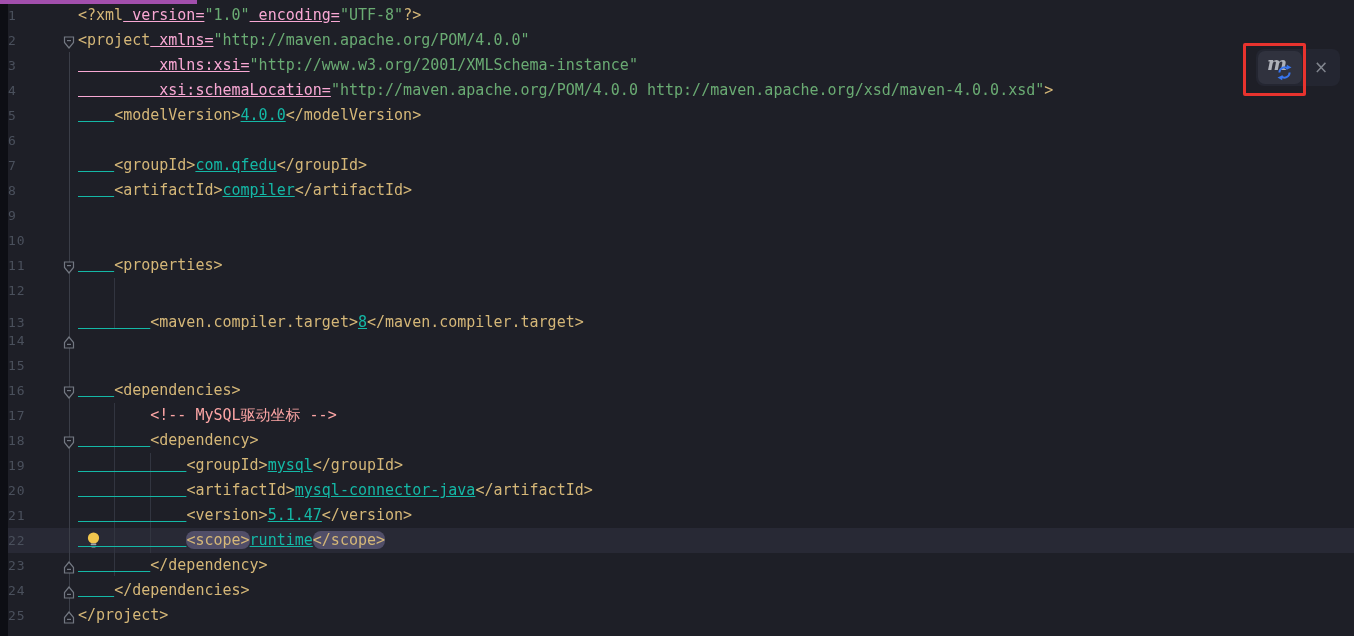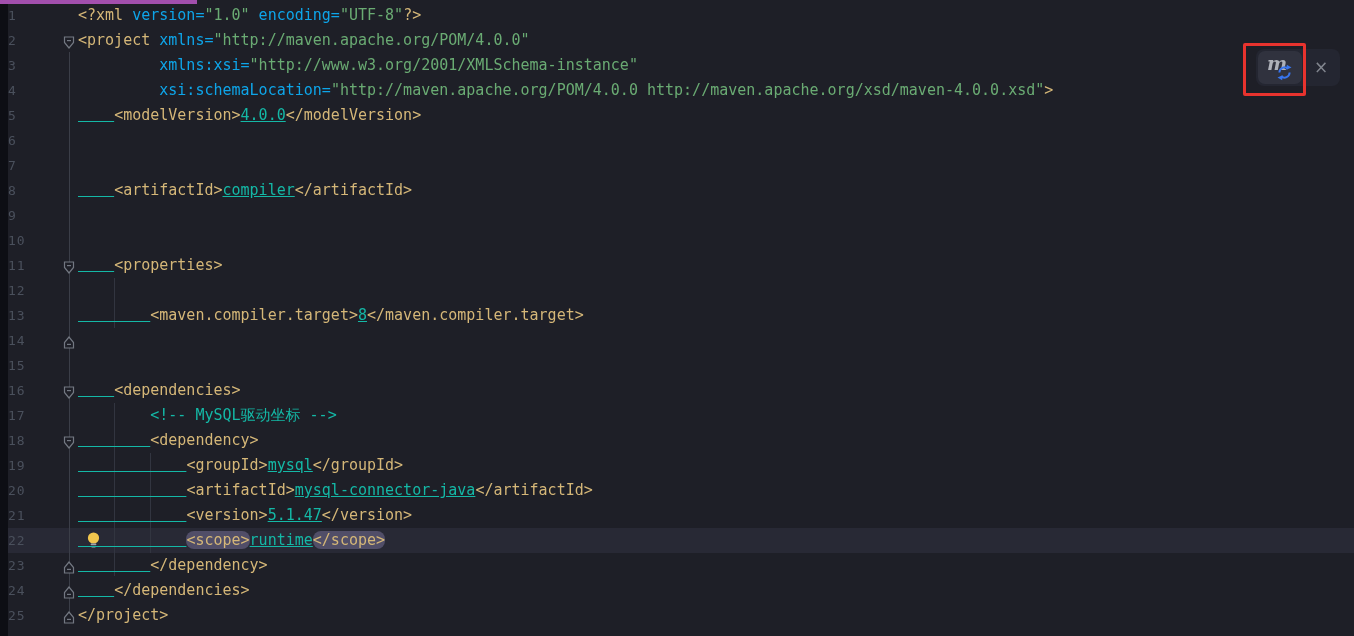--- a/index.html
+++ b/index.html
@@ -12,24 +12,24 @@
   .indent-guide{position:absolute;width:1px;background:#323540;}
   #ig-a{left:114px;top:278px;height:50px;}
   #ig-b{left:114px;top:403px;height:173px;}
   #ig-c{left:150px;top:453px;height:100px;}
   .row{position:absolute;left:0;width:1354px;height:25px;}
   .lnum{position:absolute;left:8px;top:0;height:25px;line-height:25px;
         font-size:13px;color:#4a505c;letter-spacing:1px;}
   .code{position:absolute;left:78px;top:0;height:25px;line-height:25px;font-size:15px;
         white-space:pre;color:#bcbec4;}
   .tk-tag{color:#d5b778;}
-  .tk-attr{color:#0ea5e9;}
+  .tk-attr{color:#f9a8d4;text-decoration:underline;}
   .tk-str{color:#6aab73;}
   .tk-text{color:#14b8a6;text-decoration:underline;}
-  .tk-comment{color:#14b8a6;}
+  .tk-comment{color:#fca5a5;}
   .hl{background:#514e68;border-radius:8px;}
   .fold-marker{position:absolute;left:63px;top:6px;width:12px;height:13px;}
   .bulb{position:absolute;left:86px;top:3px;width:15px;height:19px;}
   
   .maven-widget{position:absolute;left:1256px;top:49px;width:84px;height:37px;
                 background:#242631;border-radius:8px;z-index:4;}
   .maven-reload-btn{position:absolute;left:2px;top:2px;width:44px;height:33px;
                     background:#30323e;border-radius:7px;cursor:pointer;}
   .maven-m{position:absolute;left:9px;top:1px;font-family:"DejaVu Serif", serif;
            font-style:italic;font-weight:bold;font-size:19px;color:#aeb1b9;}
@@ -77,20 +77,21 @@
       <div class="row" style="top: 103px;">
         <span class="lnum">5</span>
         <span class="code"><span class="tk-text">    </span><span class="tk-tag">&lt;modelVersion&gt;</span><span class="tk-text">4.0.0</span><span class="tk-tag">&lt;/modelVersion&gt;</span></span>
       </div>
       <div class="row" style="top: 128px;">
         <span class="lnum">6</span>
         <span class="code"></span>
       </div>
       <div class="row" style="top: 153px;">
         <span class="lnum">7</span>
+        <span class="code"><span class="tk-text">    </span><span class="tk-tag">&lt;groupId&gt;</span><span class="tk-text">com.qfedu</span><span class="tk-tag">&lt;/groupId&gt;</span></span>
       </div>
       <div class="row" style="top: 178px;">
         <span class="lnum">8</span>
         <span class="code"><span class="tk-text">    </span><span class="tk-tag">&lt;artifactId&gt;</span><span class="tk-text">compiler</span><span class="tk-tag">&lt;/artifactId&gt;</span></span>
       </div>
       <div class="row" style="top: 203px;">
         <span class="lnum">9</span>
       </div>
       <div class="row" style="top: 228px;">
         <span class="lnum">10</span>
@@ -100,21 +101,21 @@
         <span class="lnum">11</span>
         <span class="fold-marker"><svg viewBox="0 0 12 13" width="12" height="13">
             <polygon points="1.5,1 10.5,1 10.5,6.5 6,12 1.5,6.5" fill="#1e1f27" stroke="#737882" stroke-width="1.2"></polygon>
             <line x1="4" y1="4.6" x2="8" y2="4.6" stroke="#737882" stroke-width="1.2"></line>
           </svg></span>
         <span class="code"><span class="tk-text">    </span><span class="tk-tag">&lt;properties&gt;</span></span>
       </div>
       <div class="row" style="top: 278px;">
         <span class="lnum">12</span>
       </div>
-      <div class="row" style="top: 303px;">
+      <div class="row" style="top: 310px;">
         <span class="lnum">13</span>
         <span class="code"><span class="tk-text">        </span><span class="tk-tag">&lt;maven.compiler.target&gt;</span><span class="tk-text">8</span><span class="tk-tag">&lt;/maven.compiler.target&gt;</span></span>
       </div>
       <div class="row" style="top: 328px;">
         <span class="lnum">14</span>
         <span class="fold-marker"><svg viewBox="0 0 12 13" width="12" height="13">
             <polygon points="1.5,12 10.5,12 10.5,6.5 6,1 1.5,6.5" fill="#1e1f27" stroke="#737882" stroke-width="1.2"></polygon>
             <line x1="4" y1="8.4" x2="8" y2="8.4" stroke="#737882" stroke-width="1.2"></line>
           </svg></span>
       </div>

